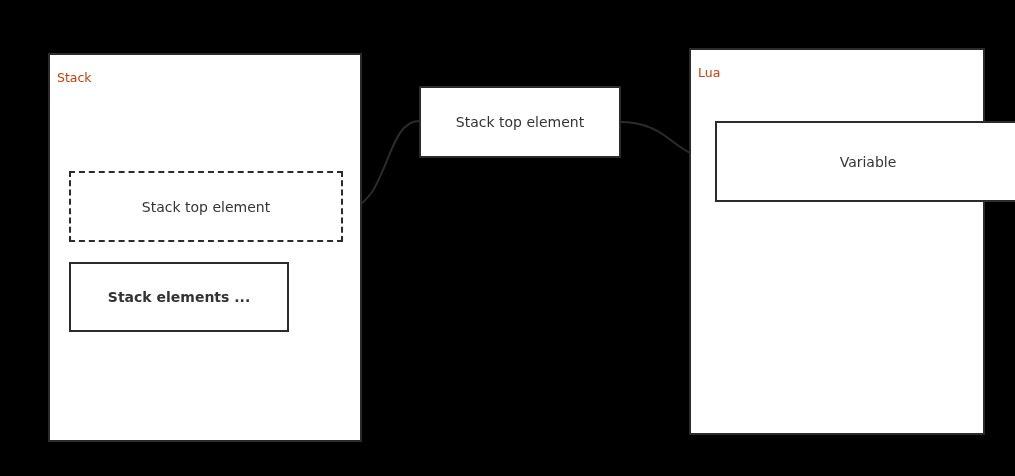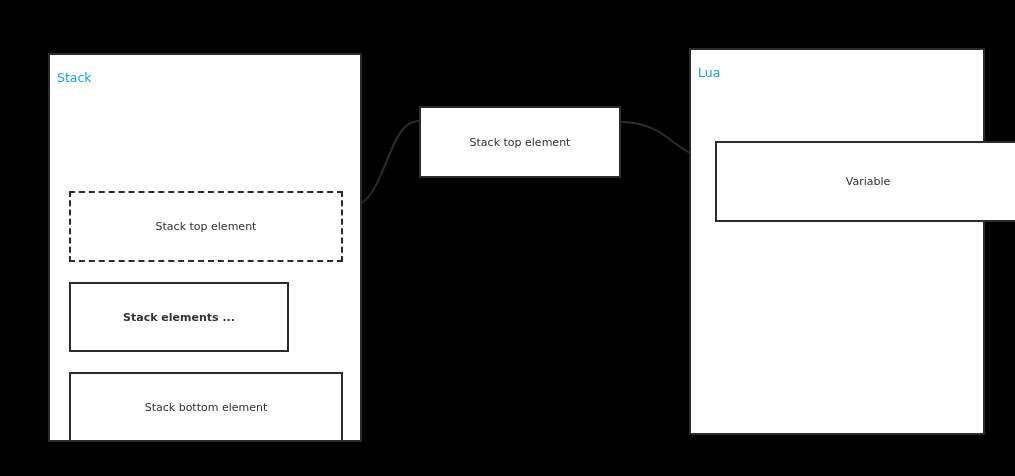--- a/index.html
+++ b/index.html
@@ -17,35 +17,34 @@
   }
   .panel {
     position: absolute;
     background: #ffffff;
     border: 2px solid #2b2b2b;
     box-sizing: border-box;
   }
   .panel-label {
     position: absolute;
     font-size: 12.5px;
-    color: #0ea5e9;
+    color: #c2410c;
     white-space: nowrap;
   }
   .node {
     position: absolute;
     background: #ffffff;
     border: 2px solid #2b2b2b;
     box-sizing: border-box;
     display: flex;
     align-items: center;
     justify-content: center;
     color: #333333;
-    font-size: 11px;
+    font-size: 14px;
     text-align: center;
-    margin-top: 20px;
   }
   .node.dashed {
     border-style: dashed;
     border-width: 2px;
     background: transparent;
   }
   .node.bold {
     font-weight: bold;
   }
   #edges {
@@ -86,19 +85,18 @@
   <div class="panel" id="panel-stack"></div>
   <div class="panel-label" id="label-stack">Stack</div>
 
   <div class="panel" id="panel-lua"></div>
   <div class="panel-label" id="label-lua">Lua</div>
 
   <div class="node dashed" id="node-stack-top-dashed">Stack top element</div>
 
   <div class="node bold" id="node-stack-elements">Stack elements ...</div>
 
-  <div class="node" id="node-stack-bottom">Stack bottom element</div>
 
   <div class="node" id="node-stack-top-floating">Stack top element</div>
 
   <div class="node" id="node-variable">Variable</div>
 
 </div>
 
 </body></html>

